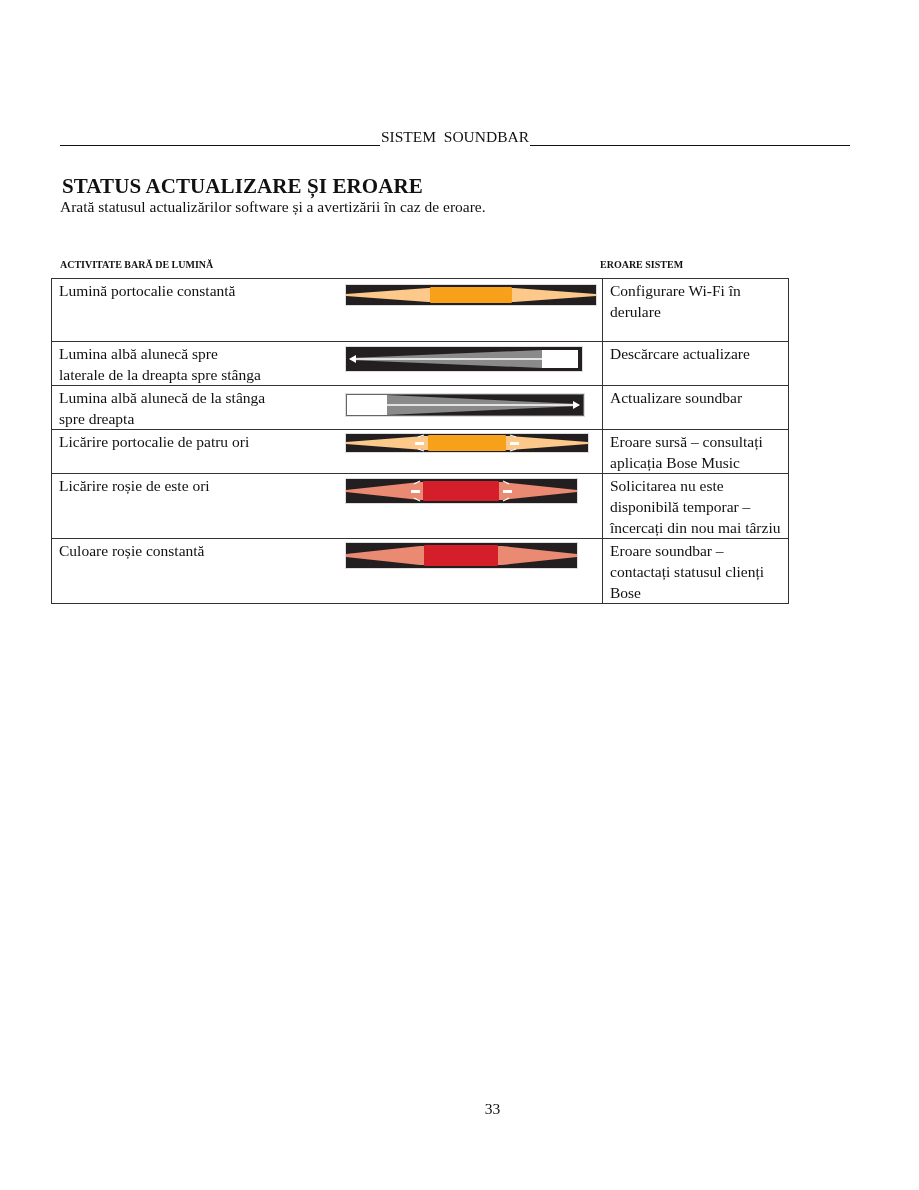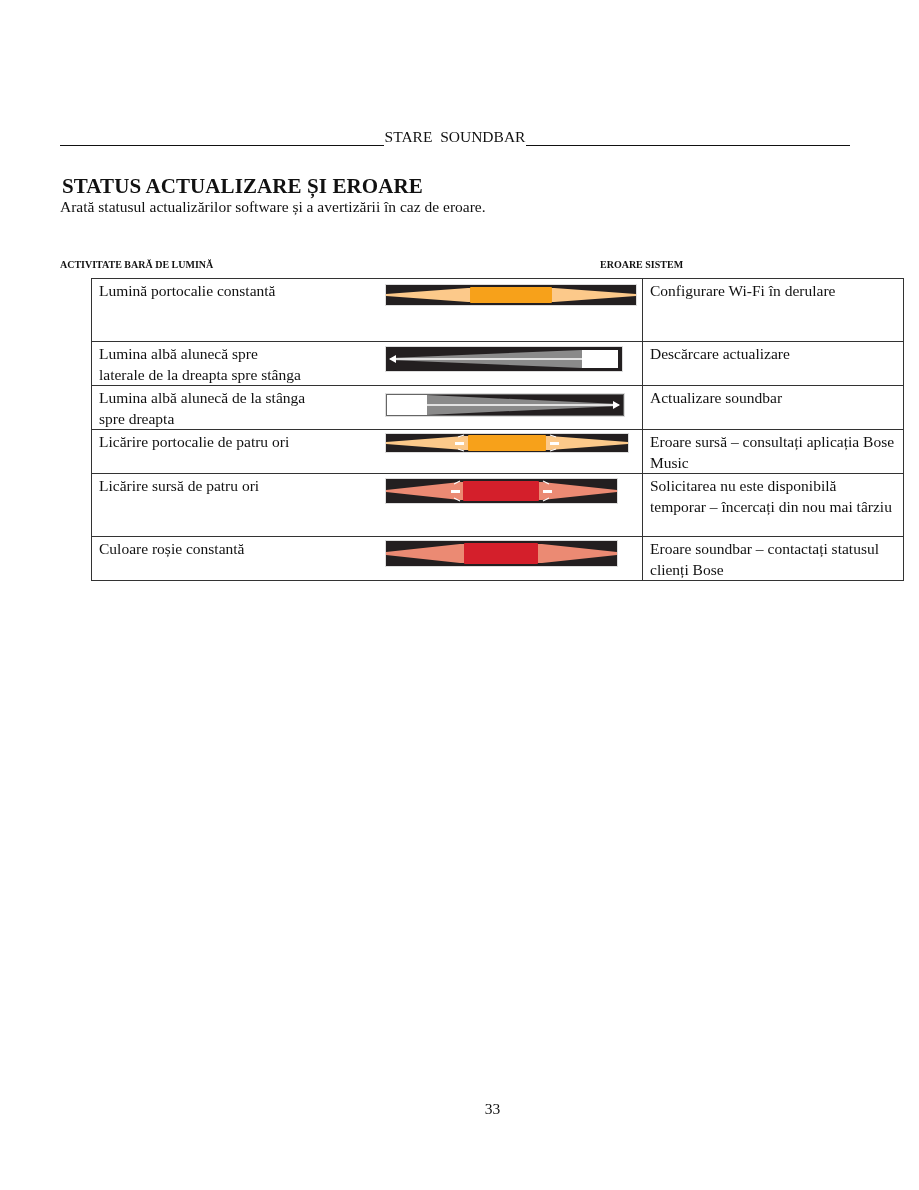--- a/index.html
+++ b/index.html
@@ -20,42 +20,42 @@
   .section-desc {
     position: absolute; left: 60px; top: 198px; font-size: 15.5px; margin: 0;
   }
   .col-heading {
     position: absolute; top: 259px; font-size: 10px; font-weight: bold;
   }
   .col-heading.left { left: 60px; }
   .col-heading.right { left: 600px; }
 
   table.status-table {
-    position: absolute; left: 51px; top: 278px; width: 813px;
-    border-collapse: collapse; font-size: 15.5px; line-height: 21px; margin-left: 40px;
+    position: absolute; left: 51px; top: 278px; width: 738px;
+    border-collapse: collapse; font-size: 15.5px; line-height: 21px;
   }
   table.status-table td {
     border: 1px solid #333; vertical-align: top; padding: 1px 7px 0 7px;
   }
   td.activity { width: 280px; padding-right: 0; border-right: none !important; }
   td.bar-cell { width: 250px; padding: 4px 6px 0 0 !important; border-left: none !important; }
   td.state { padding-left: 8px; }
 
   .bar {
     position: relative; height: 22px; background: #231f20; box-shadow: 0 0 0 1px #ddd;
     overflow: hidden;
   }
   .bar svg { position: absolute; left: 0; top: 0; width: 100%; height: 100%; }
 </style>
 </head>
 <body>
 
 <div class="running-header">
   <span class="rule"></span>
-  <span class="label">STARE  SOUNDBAR</span>
+  <span class="label">SISTEM  SOUNDBAR</span>
   <span class="rule"></span>
 </div>
 
 <h1 class="section-title">STATUS ACTUALIZARE ȘI EROARE</h1>
 <p class="section-desc">Arată statusul actualizărilor software și a avertizării în caz de eroare.</p>
 
 <div class="col-heading left">ACTIVITATE BARĂ DE LUMINĂ</div>
 <div class="col-heading right">EROARE SISTEM</div>
 
 <table class="status-table">
@@ -121,21 +121,21 @@
             <rect x="164" y="8" width="9" height="3" fill="#ffffff"></rect>
             <line x1="164" y1="1" x2="170" y2="3" stroke="#ffffff" stroke-width="1.2"></line>
             <line x1="164" y1="17" x2="170" y2="15" stroke="#ffffff" stroke-width="1.2"></line>
           </svg>
         </div>
       </td>
       <td class="state">Eroare sursă – consultați aplicația Bose Music</td>
     </tr>
 
     <tr style="height:63px">
-      <td class="activity">Licărire sursă de patru ori</td>
+      <td class="activity">Licărire roșie de este ori</td>
       <td class="bar-cell">
         <div class="bar" style="height:24px;width:231px;margin-top:1px">
           <svg viewBox="0 0 231 24" preserveAspectRatio="none">
             <polygon points="0,11 74,3 78,3 78,21 74,21 0,13" fill="#eb8a73"></polygon>
             <polygon points="231,11 156,3 152,3 152,21 156,21 231,13" fill="#eb8a73"></polygon>
             <rect x="77" y="2" width="76" height="20" rx="1" fill="#d41f2b"></rect>
             <rect x="65" y="11" width="9" height="3" fill="#ffffff"></rect>
             <line x1="68" y1="5" x2="74" y2="2" stroke="#ffffff" stroke-width="1.2"></line>
             <line x1="68" y1="19" x2="74" y2="22" stroke="#ffffff" stroke-width="1.2"></line>
             <rect x="157" y="11" width="9" height="3" fill="#ffffff"></rect>

